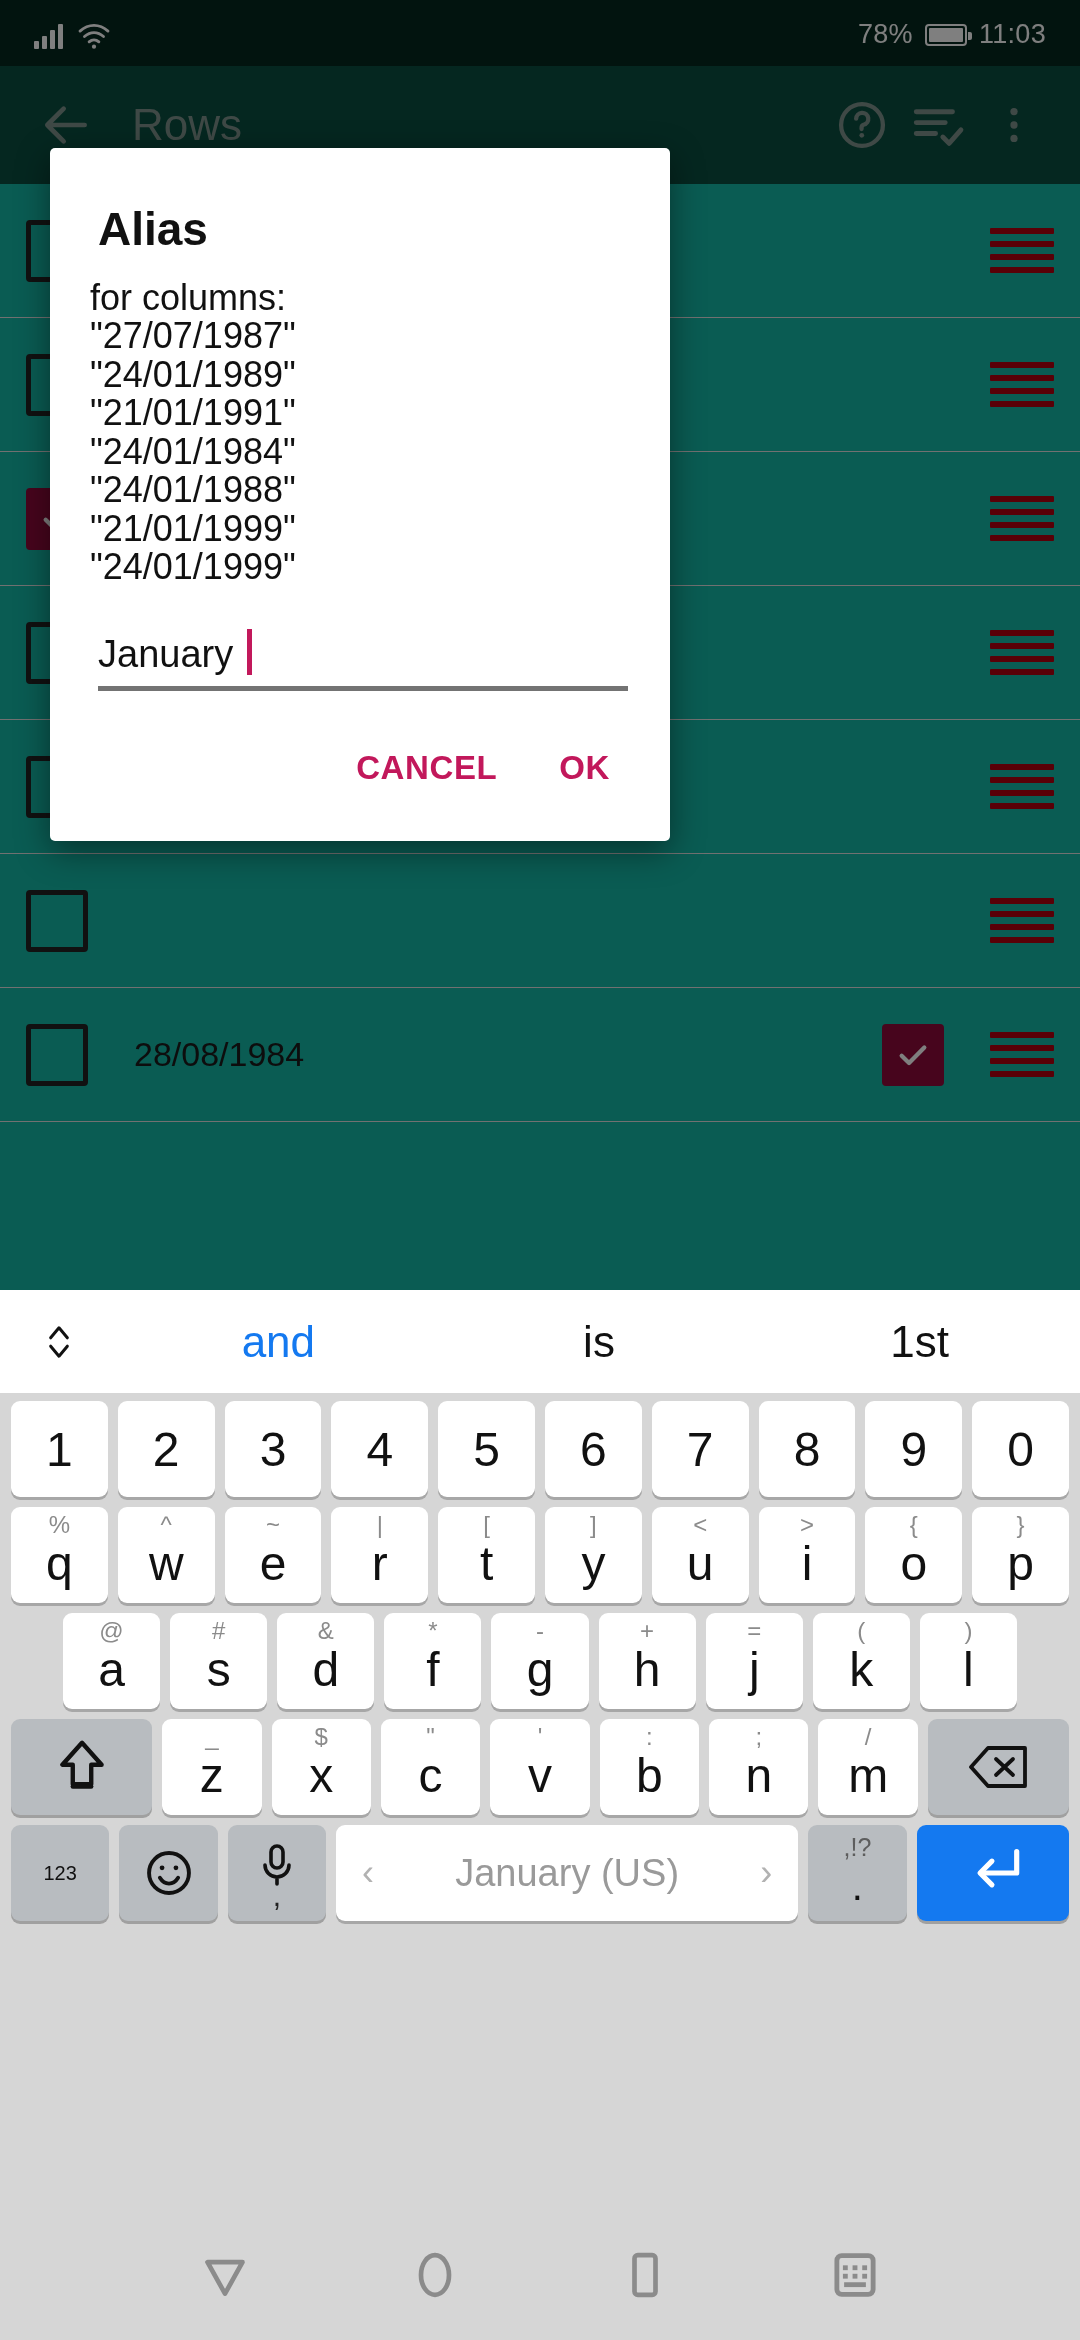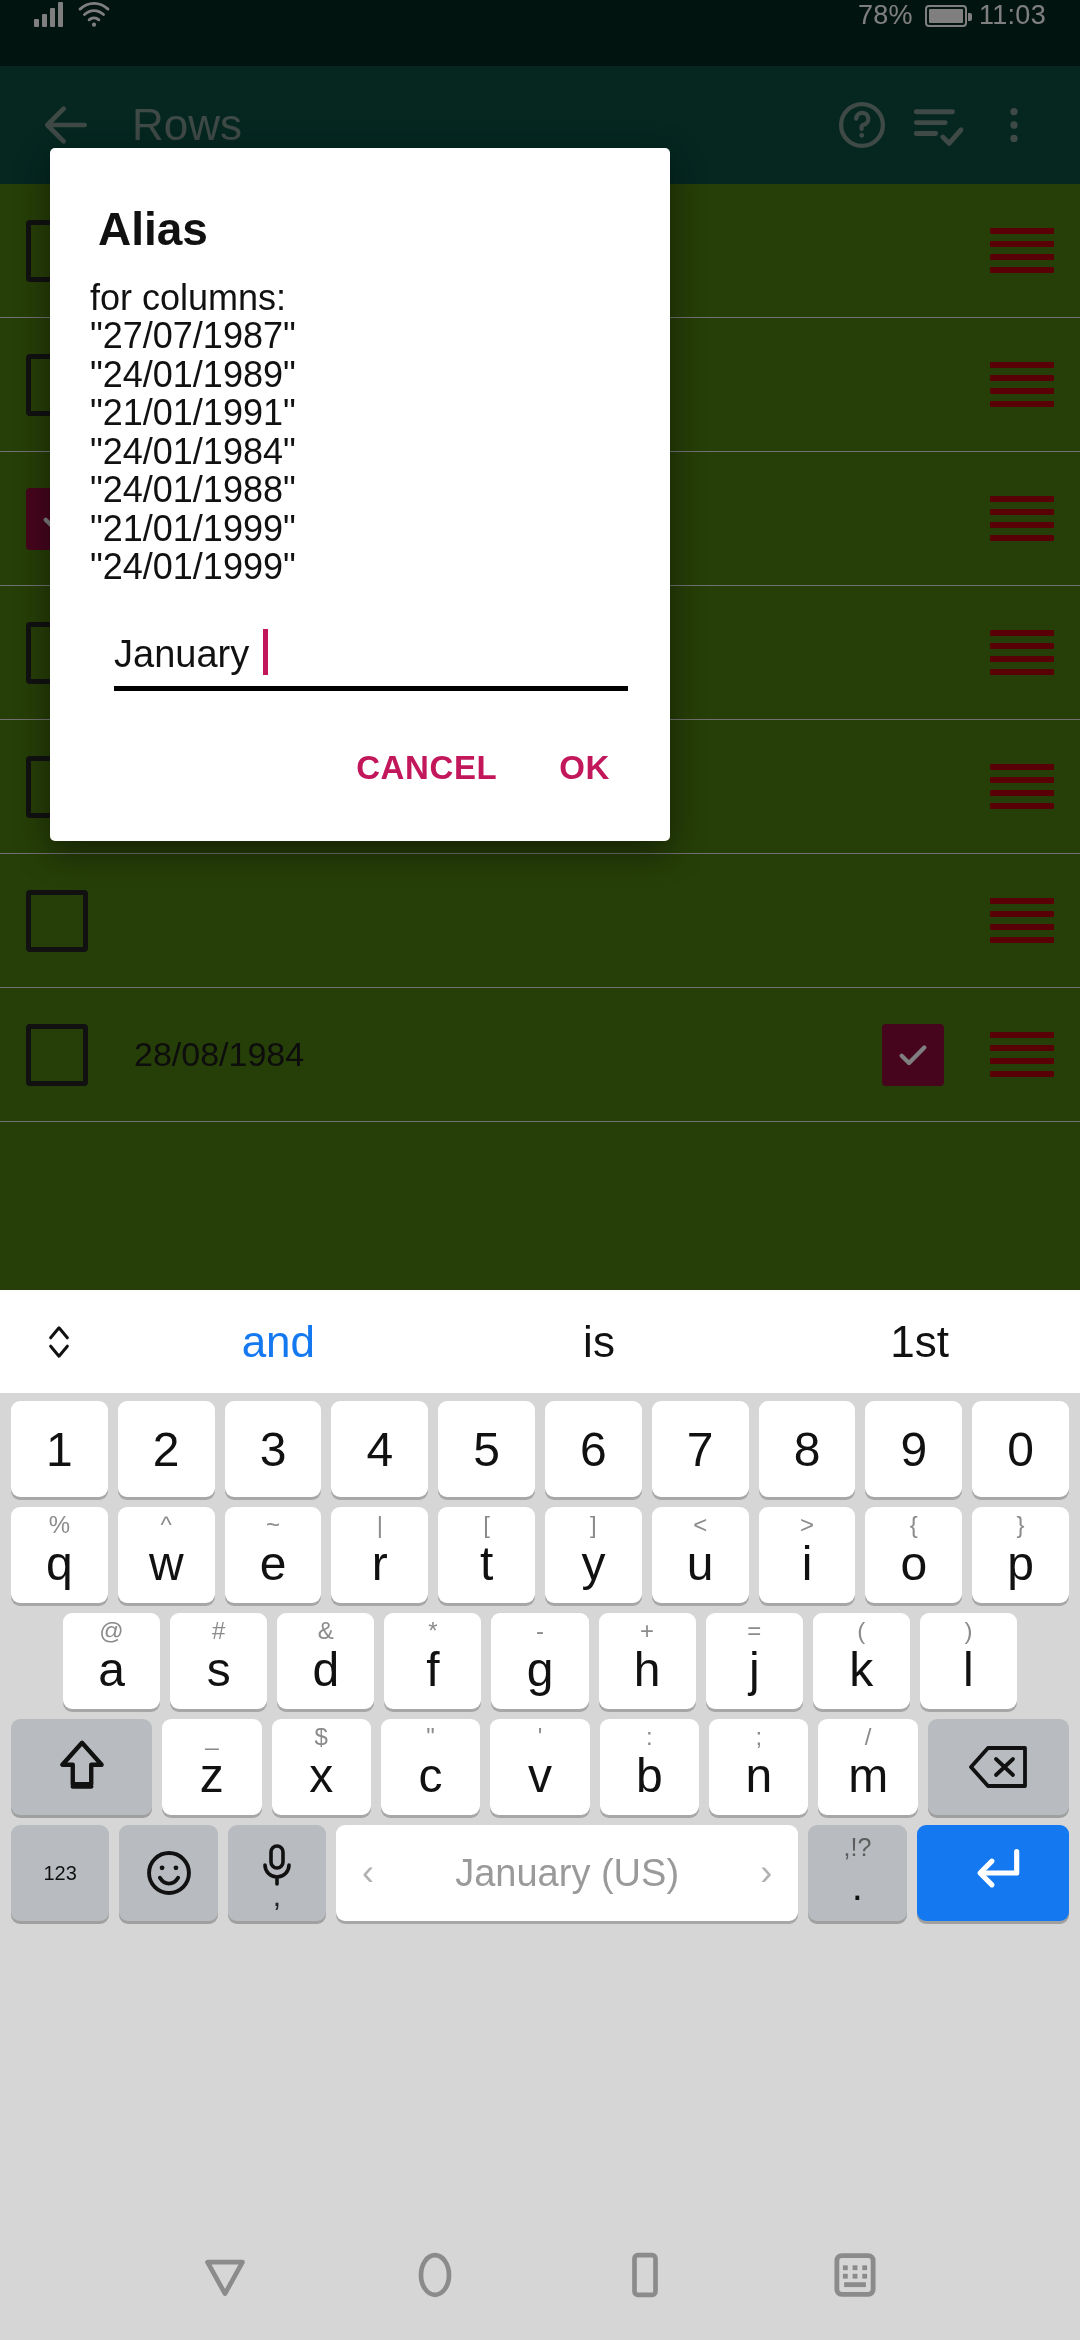--- a/index.html
+++ b/index.html
@@ -10,22 +10,22 @@
     -webkit-font-smoothing:antialiased;
   }
   .screen{position:relative;width:1080px;height:2340px;overflow:hidden;background:#fff;}
 
   
   .app-layer{position:absolute;left:0;top:0;width:1080px;height:1290px;background:#ffffff;overflow:hidden;}
 
   .statusbar{
     position:absolute;left:0;top:0;width:1080px;height:66px;
     background:#05291f;color:#ffffff;
-    display:flex;align-items:flex-start;justify-content:space-between;
-    padding:0 34px;box-sizing:border-box;
+    display:flex;align-items:flex-end;justify-content:space-between;
+    padding:16px 34px;box-sizing:border-box;
   }
   .sb-left{display:flex;align-items:center;gap:14px;}
   .sb-right{display:flex;align-items:center;gap:12px;}
   .sb-text{font-size:27px;letter-spacing:0.3px;color:#ffffff;}
   .bars{display:flex;align-items:flex-end;gap:3px;height:26px;}
   .bars i{display:block;width:5px;background:#fff;border-radius:1px;}
   .bars i:nth-child(1){height:8px;}
   .bars i:nth-child(2){height:13px;}
   .bars i:nth-child(3){height:19px;}
   .bars i:nth-child(4){height:25px;}
@@ -40,21 +40,21 @@
     position:absolute;left:0;top:66px;width:1080px;height:118px;
     background:#0b4f40;display:flex;align-items:center;padding:0 28px;box-sizing:border-box;
   }
   .appbar .ic{width:76px;height:76px;display:flex;align-items:center;justify-content:center;}
   .appbar-title{
     font-size:44px;color:#7f938d;margin-left:28px;flex:1;font-weight:400;
   }
   .ab-icon-color{stroke:#7f938d;fill:none;}
 
   
-  .list{position:absolute;left:0;top:184px;width:1080px;height:1106px;background:#4d7c0f;}
+  .list{position:absolute;left:0;top:184px;width:1080px;height:1106px;background:#14b8a6;}
   .row{
     position:relative;height:134px;border-bottom:1px solid #e2e2e2;
     display:flex;align-items:center;padding:0 26px;box-sizing:border-box;
   }
   .cb{width:62px;height:62px;border:5px solid #222;border-radius:4px;box-sizing:border-box;background:transparent;flex:0 0 auto;}
   .cb.checked{background:#8e0b3a;border-color:#8e0b3a;display:flex;align-items:center;justify-content:center;}
   .row-label{font-size:34px;color:#1a1a1a;margin-left:46px;flex:1;}
   .handle{width:64px;display:flex;flex-direction:column;gap:7px;}
   .handle i{display:block;height:6px;background:#b3000f;border-radius:1px;}
   .scrim{position:absolute;left:0;top:0;width:1080px;height:1290px;background:rgba(0,0,0,0.5);}
@@ -64,22 +64,22 @@
     position:absolute;left:50px;top:148px;width:620px;
     background:#ffffff;border-radius:5px;
     box-shadow:0 10px 34px rgba(0,0,0,0.45);
     padding:0;box-sizing:border-box;
   }
   .dlg-inner{padding:56px 0 0 0;}
   .dlg-title{font-size:46px;font-weight:700;color:#111;padding:0 48px;line-height:1.1;}
   .dlg-sub{padding:0 40px;margin-top:24px;}
   .dlg-sub div{font-size:36px;color:#111;line-height:1.07;}
   .dlg-field{
-    margin:42px 42px 0 64px;padding:0 0 10px 0;
-    border-bottom:5px solid #000000;position:relative;
+    margin:42px 42px 0 48px;padding:0 0 10px 0;
+    border-bottom:5px solid #737373;position:relative;
   }
   .dlg-field .val{font-size:38px;color:#111;display:inline-block;}
   .caret{display:inline-block;width:5px;height:46px;background:#c2185b;vertical-align:-8px;margin-left:14px;}
   .dlg-actions{display:flex;justify-content:flex-end;align-items:center;gap:10px;padding:44px 34px 40px 16px;}
   .dlg-btn{
     background:transparent;border:0;color:#c2185b;font-size:33px;font-weight:700;
     letter-spacing:0.6px;padding:14px 26px;font-family:"Liberation Sans", sans-serif;cursor:pointer;
   }
 
   

